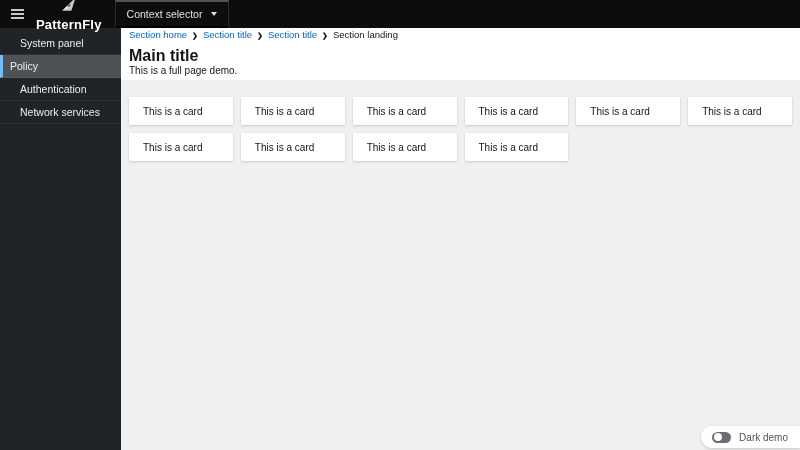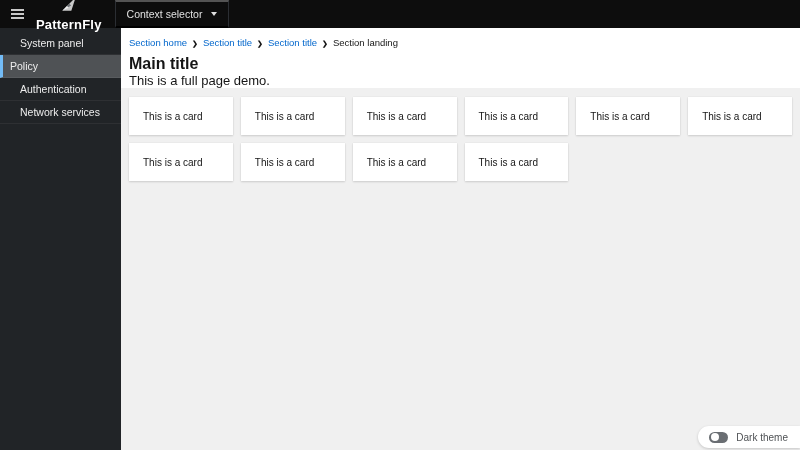--- a/index.html
+++ b/index.html
@@ -52,41 +52,41 @@
     cursor:pointer;
   }
   .nav-item.current {
     background:#4f5255;
     border-left:3px solid #73bcf7;
     padding-left:7px;
   }
 
   
   .main-header {
-    position:absolute; top:28px; left:121px; right:0; height:60px;
+    position:absolute; top:20px; left:121px; right:0; height:60px;
     background:#ffffff; padding:9px 8px 0 8px;
   }
   .breadcrumb { display:flex; align-items:center; gap:5px; font-size:9.5px; }
   .breadcrumb a { color:#0066cc; text-decoration:none; cursor:pointer; }
   .breadcrumb .crumb-current { color:#151515; }
   .breadcrumb .crumb-sep {
     font-size:7px; color:#151515; font-weight:bold;
     transform:translateY(0.5px);
   }
   .page-title { margin-top:7px; font-size:16px; font-weight:bold; color:#151515; }
-  .page-desc { margin-top:0; font-size:13px; color:#151515; }
+  .page-desc { margin-top:0; font-size:10px; color:#151515; }
 
   
   .content {
     position:absolute; top:88px; left:121px; right:0; bottom:0;
     background:#f0f0f0; padding:9px 8px;
   }
   .card-grid { display:grid; grid-template-columns:repeat(6,1fr); gap:8px; }
   .card {
-    background:#ffffff; height:38px;
+    background:#ffffff; height:28px;
     display:flex; align-items:center; padding-left:14px;
     font-size:10px; color:#151515;
     box-shadow:0 1px 2px rgba(3,3,3,0.14), 0 0 1px rgba(3,3,3,0.1);
   }
 
   
   .theme-pill {
     position:absolute; right:0; bottom:2px; height:22px;
     background:#ffffff; border-radius:12px 0 0 12px;
     display:flex; align-items:center; gap:8px;
@@ -167,14 +167,14 @@
     <div class="card">This is a card</div>
     <div class="card">This is a card</div>
     <div class="card">This is a card</div>
   </div>
 </main>
 
 <div class="theme-pill">
   <div class="switch">
     <div class="switch-knob"></div>
   </div>
-  <span class="theme-label">Dark theme</span>
+  <span class="theme-label">Dark demo</span>
 </div>
 
 </body></html>

